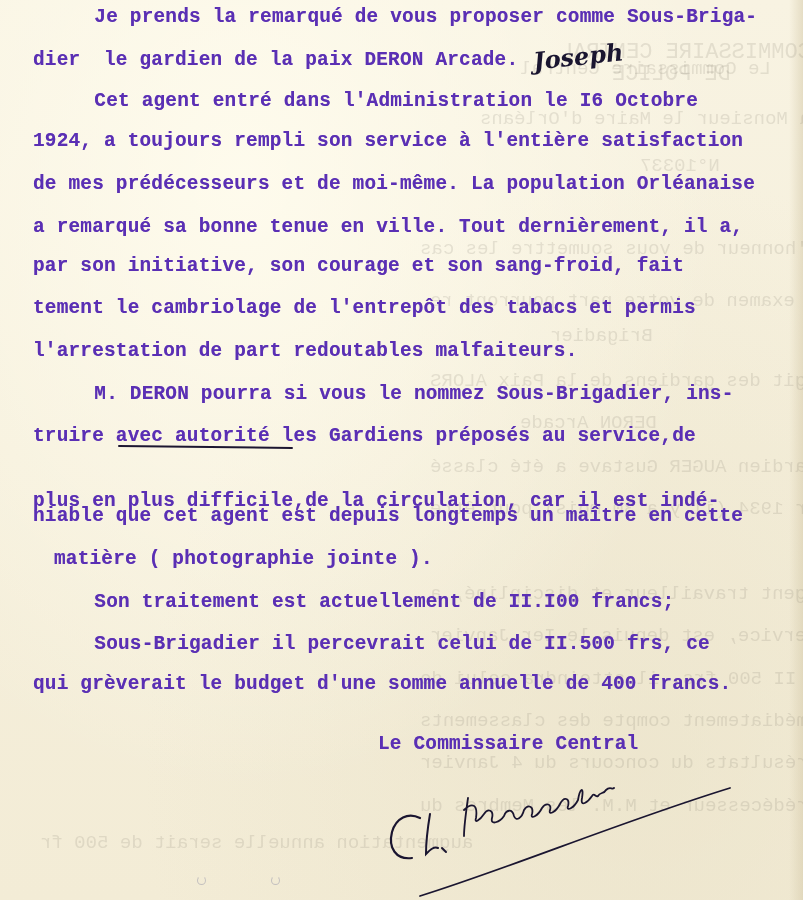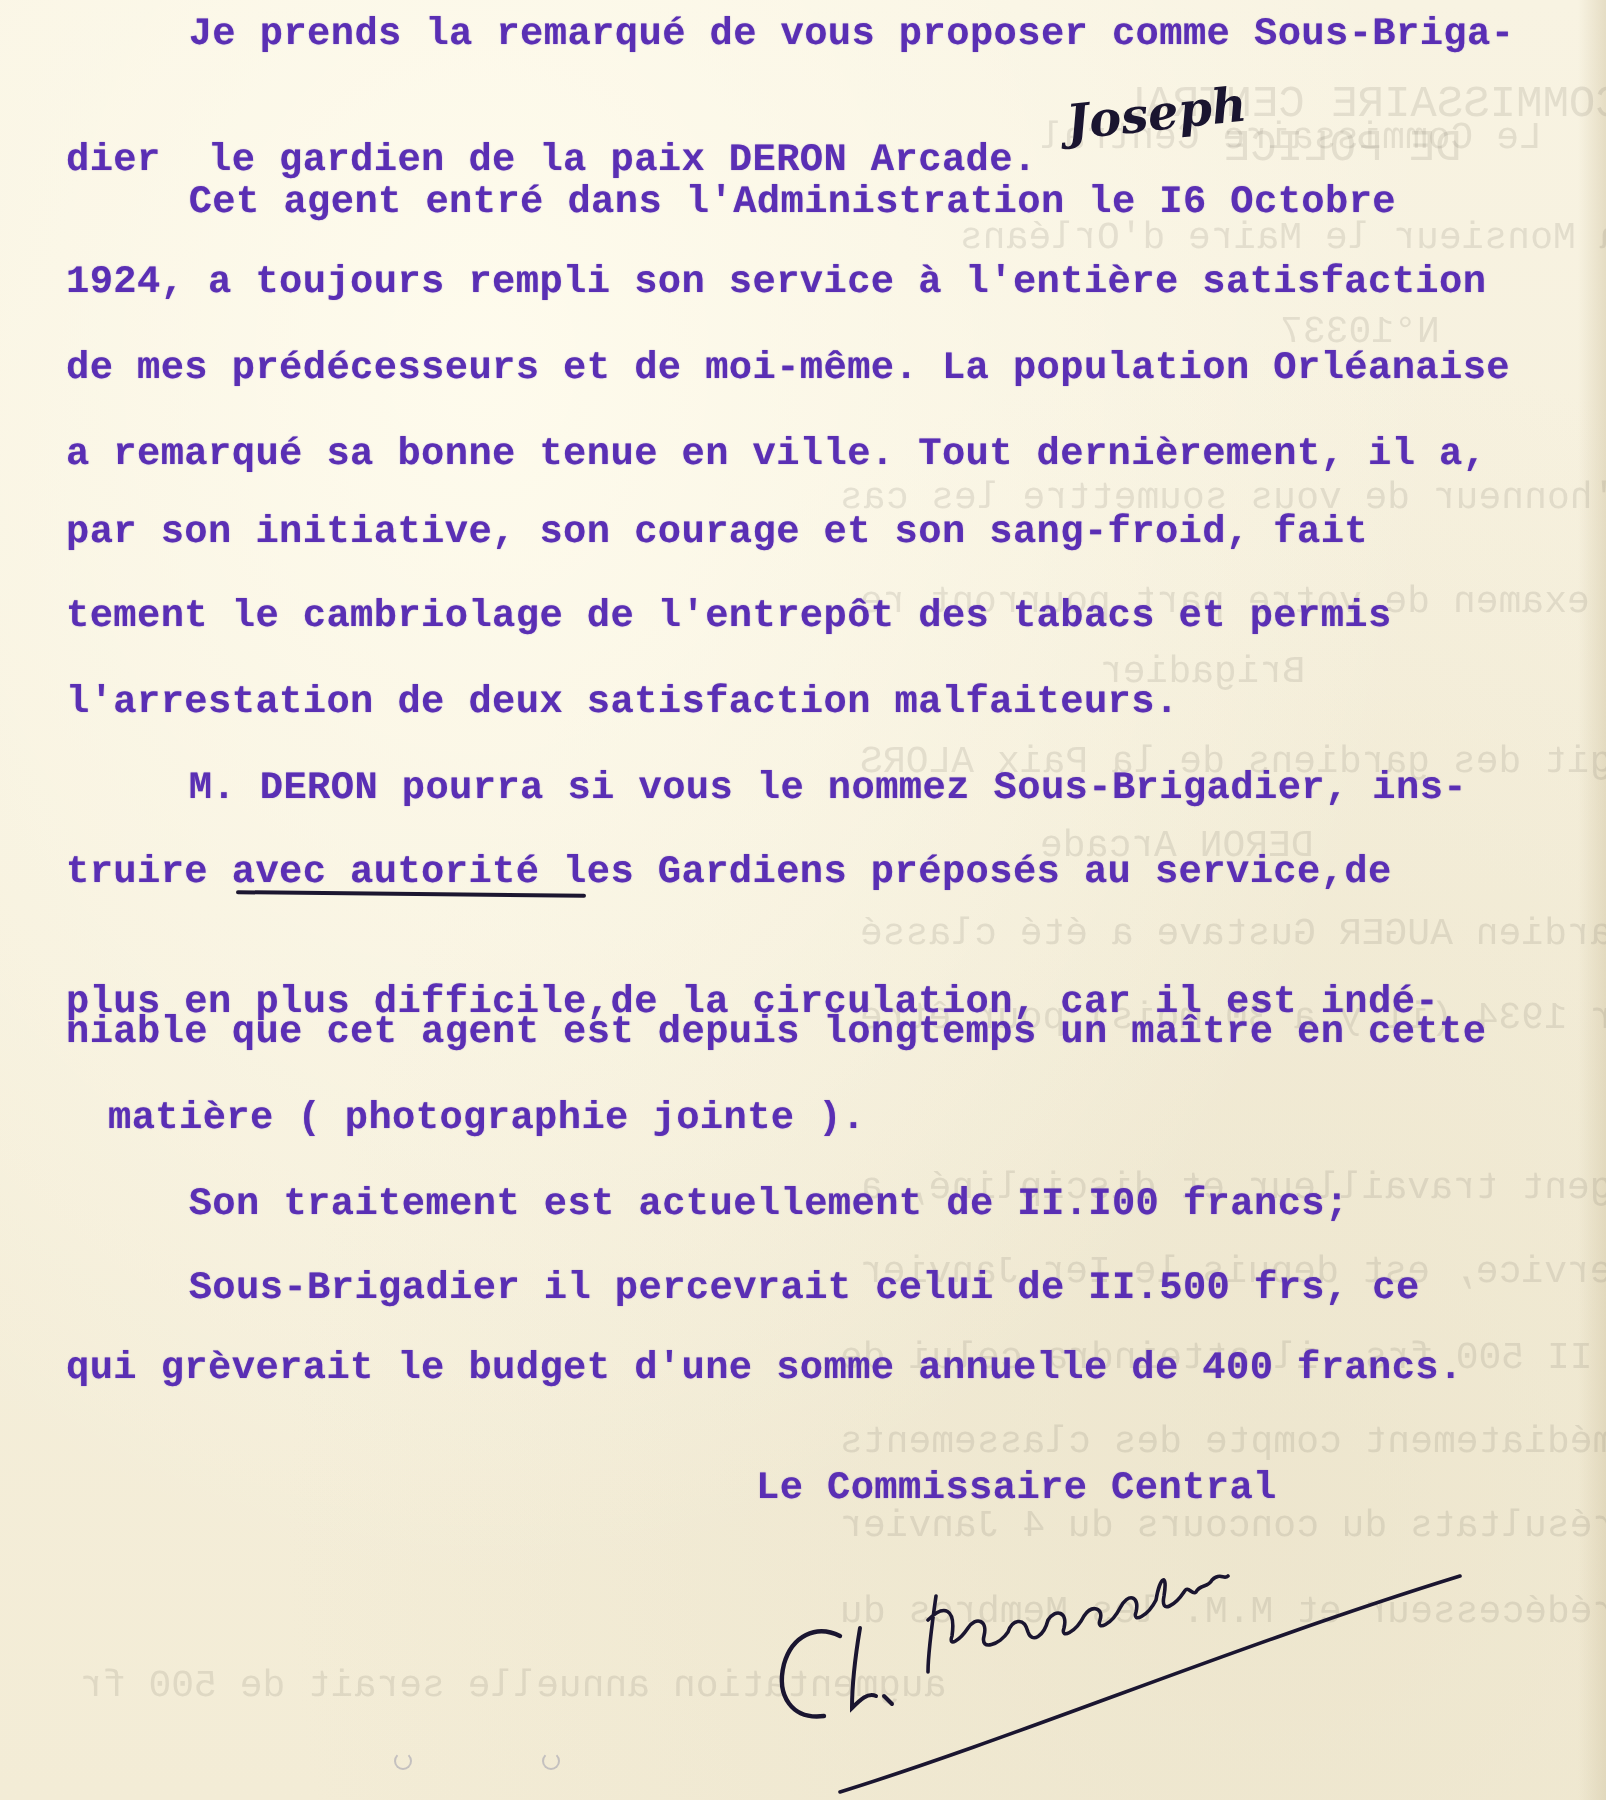--- a/index.html
+++ b/index.html
@@ -101,31 +101,31 @@
   <div class="bleed" style="left:420px; top:668px;">tement de II 500 frs. il atteindra celui de</div>
   <div class="bleed" style="left:420px; top:710px;">Vous tenez immédiatement compte des classements</div>
   <div class="bleed" style="left:420px; top:752px;">suivant les résultats du concours du 4 Janvier</div>
   <div class="bleed" style="left:420px; top:795px;">par votre prédécesseur et M.M. les Membres du</div>
   <div class="bleed" style="left:40px; top:832px;">augmentation annuelle serait de 500 fr</div>
 </div>
 
 <div>
 
   <div class="line" style="left:47px; top:6px;">    Je prends la remarqué de vous proposer comme Sous-Briga-</div>
-  <div class="line" style="left:33px; top:49px;margin-top:20px;">dier  le gardien de la paix DERON Arcade.</div>
+  <div class="line" style="left:33px; top:49px;">dier  le gardien de la paix DERON Arcade.</div>
 
   <div class="hand" style="left:533px; top:42px; font-size:24px; font-weight:bold; transform:rotate(-6deg);">Joseph</div>
 
   <div class="line" style="left:47px; top:90px;">    Cet agent entré dans l'Administration le I6 Octobre</div>
   <div class="line" style="left:33px; top:130px;">1924, a toujours rempli son service à l'entière satisfaction</div>
   <div class="line" style="left:33px; top:173px;text-align:right;">de mes prédécesseurs et de moi-même. La population Orléanaise</div>
   <div class="line" style="left:33px; top:216px;">a remarqué sa bonne tenue en ville. Tout dernièrement, il a,</div>
   <div class="line" style="left:33px; top:255px;">par son initiative, son courage et son sang-froid, fait</div>
   <div class="line" style="left:33px; top:297px;">tement le cambriolage de l'entrepôt des tabacs et permis</div>
-  <div class="line" style="left:33px; top:340px;">l'arrestation de deux satisfaction malfaiteurs.</div>
+  <div class="line" style="left:33px; top:340px;">l'arrestation de part redoutables malfaiteurs.</div>
 
   <div class="line" style="left:47px; top:383px;">    M. DERON pourra si vous le nommez Sous-Brigadier, ins-</div>
   <div class="line" style="left:33px; top:425px;">truire avec autorité les Gardiens préposés au service,de</div>
   <div class="underline-ink" style="left:118px; top:446px; width:175px;"></div>
   <div class="line" style="left:33px; top:490px;">plus en plus difficile,de la circulation, car il est indé-</div>
   <div class="line" style="left:33px; top:505px;">niable que cet agent est depuis longtemps un maître en cette</div>
   <div class="line" style="left:33px; top:548px;padding-left:21px;">matière ( photographie jointe ).</div>
 
   <div class="line" style="left:47px; top:591px;">    Son traitement est actuellement de II.I00 francs;</div>
   <div class="line" style="left:47px; top:633px;">    Sous-Brigadier il percevrait celui de II.500 frs, ce</div>

